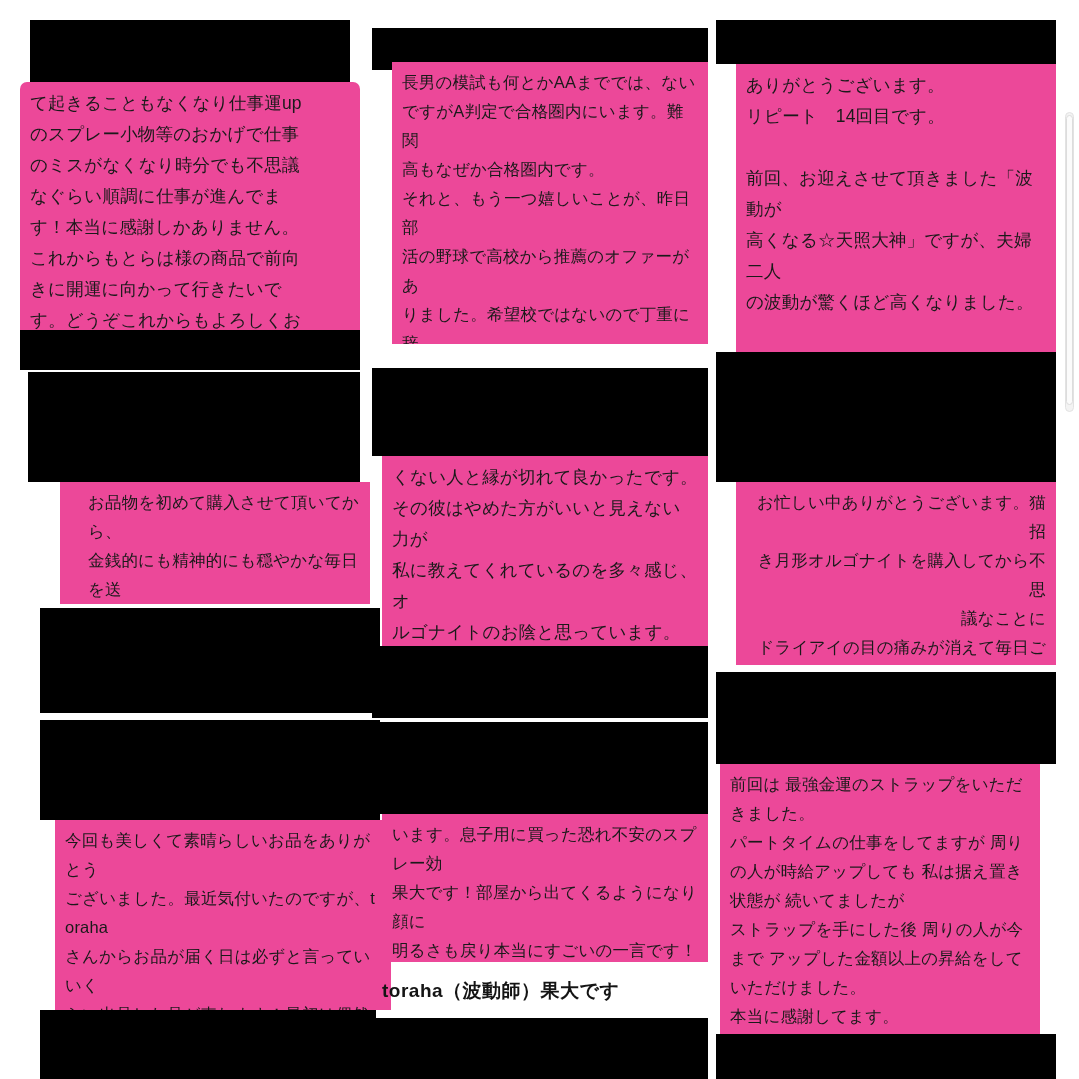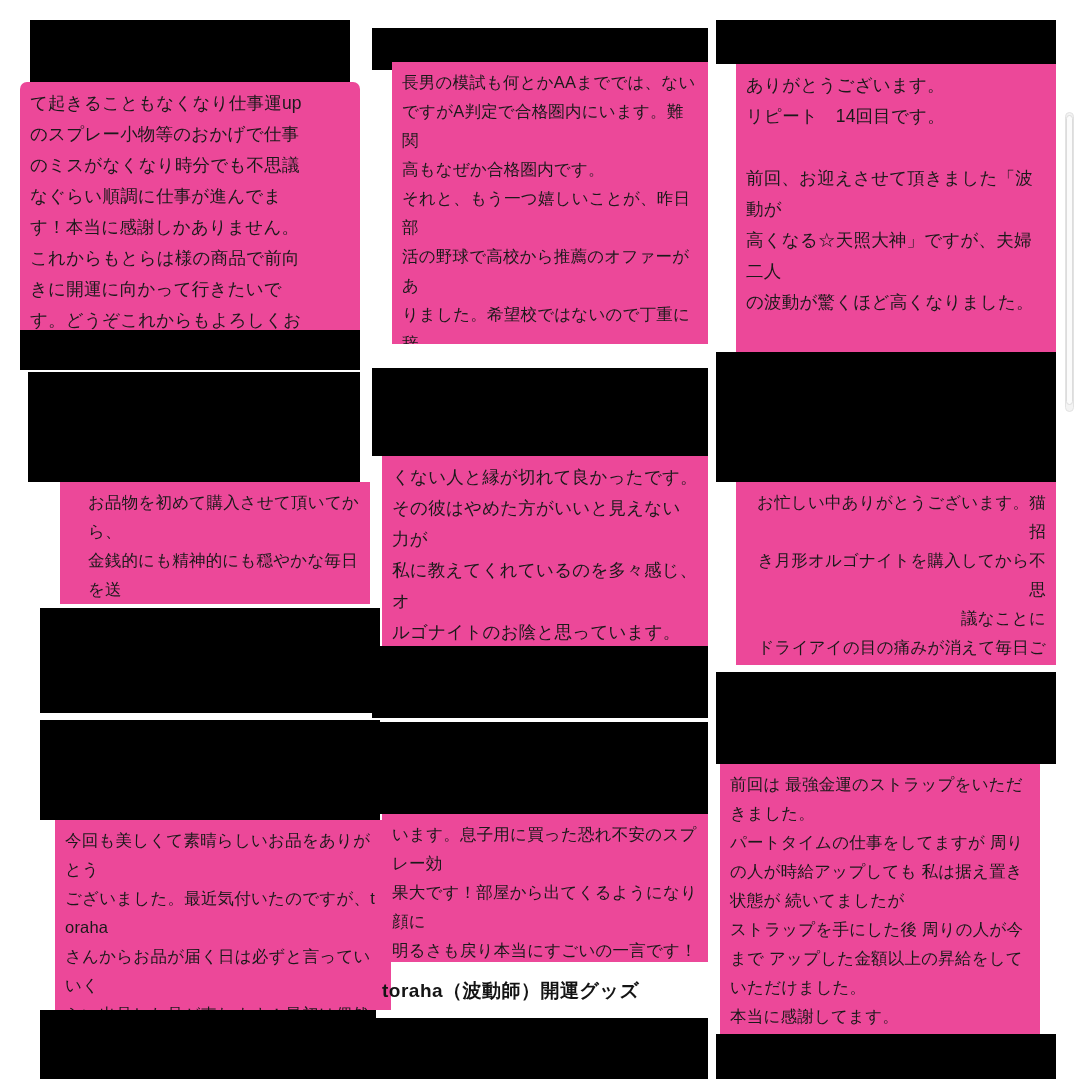--- a/index.html
+++ b/index.html
@@ -167,21 +167,21 @@
     <div class="card redact" style="left:0px; top:722px; width:336px; height:92px;"></div>
 
     <div class="card bubble small" style="left:10px; top:814px; width:326px; height:148px;">
       <p>います。息子用に買った恐れ不安のスプレー効
 果大です！部屋から出てくるようになり顔に
 明るさも戻り本当にすごいの一言です！あり
 がとうございました！</p>
 
     </div>
 
-    <div class="card page-title" style="left:10px; top:978px; width:326px; height:32px;">toraha（波動師）開運グッズ</div>
+    <div class="card page-title" style="left:10px; top:978px; width:326px; height:32px;">toraha（波動師）果大です</div>
 
     <div class="card redact" style="left:0px; top:1018px; width:336px; height:61px;"></div>
   </div>
 
   <div class="col col-3">
     <div class="card redact" style="left:0px; top:20px; width:340px; height:44px;"></div>
 
     <div class="card bubble" style="left:20px; top:64px; width:320px; height:288px;">
       <p>ありがとうございます。
 リピート　14回目です。

